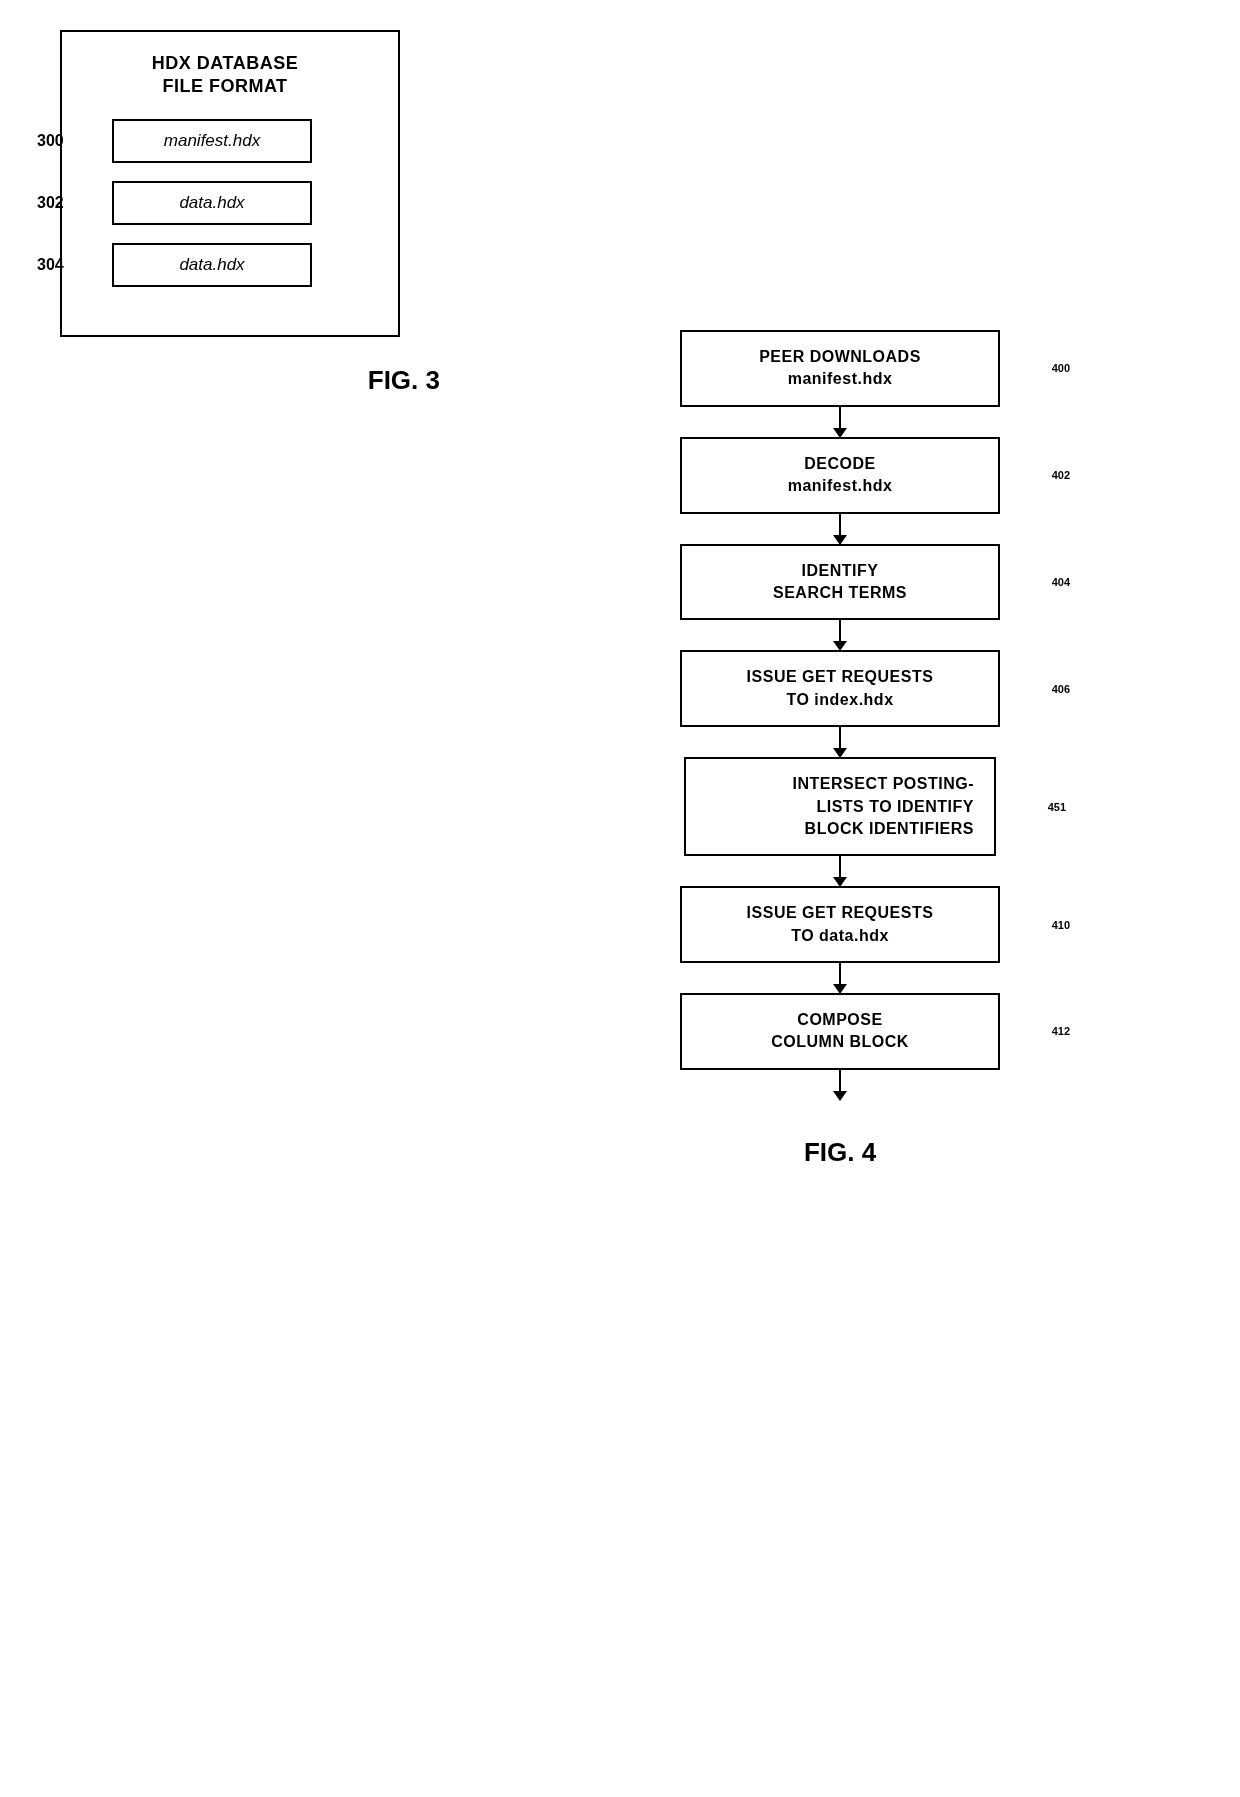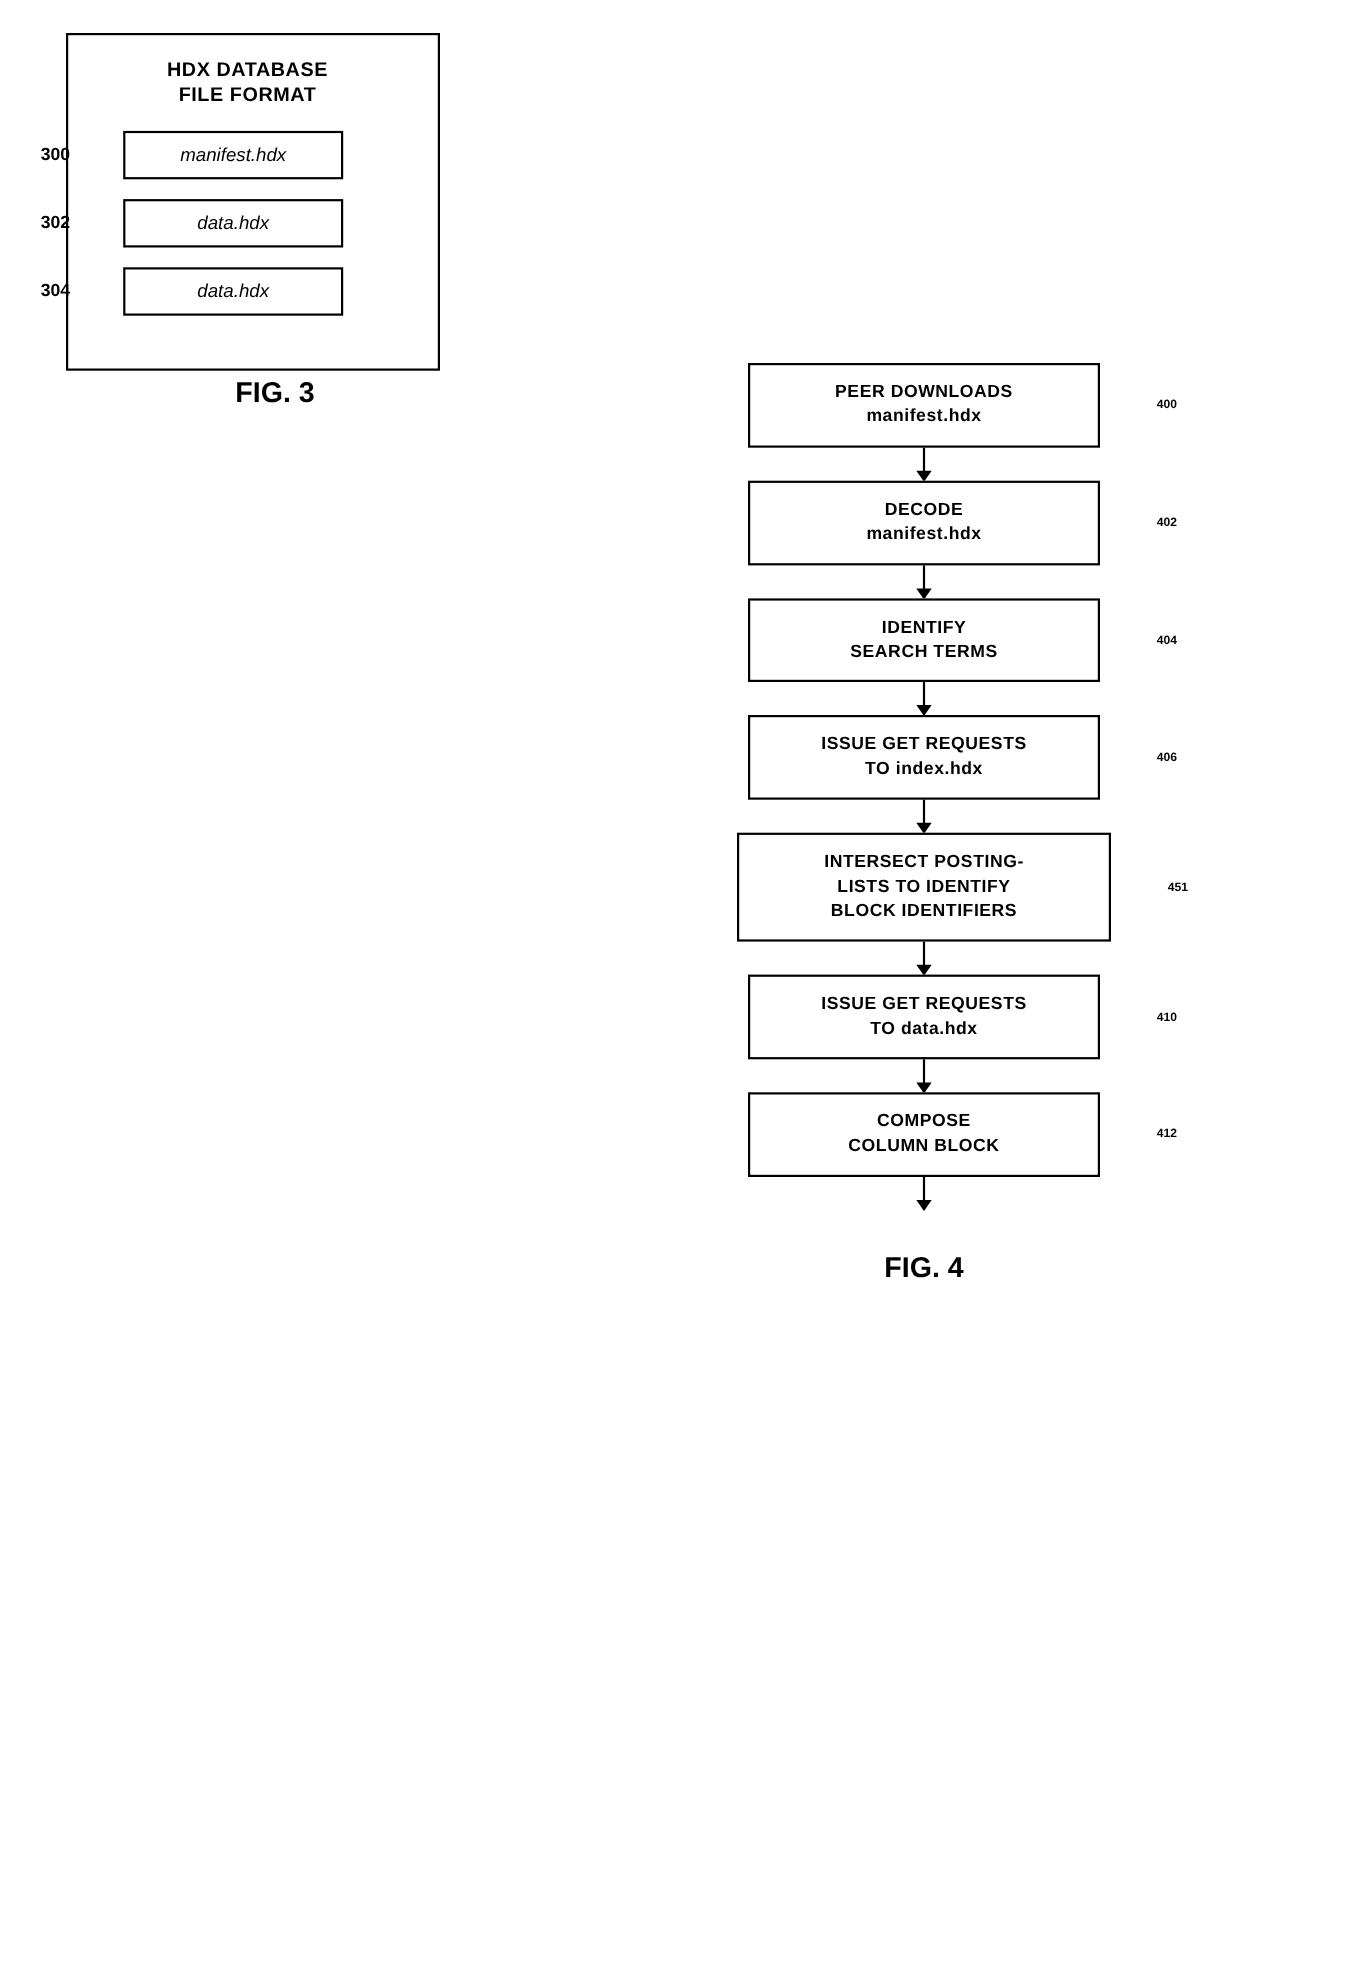--- a/index.html
+++ b/index.html
@@ -64,24 +64,24 @@
       padding: 10px 30px;
       font-size: 17px;
       font-style: italic;
       min-width: 200px;
       text-align: center;
       background: #fff;
       margin-left: 20px;
     }
 
     .fig3-caption {
-      text-align: center;
+      text-align: right;
       font-size: 26px;
       font-weight: bold;
-      margin-top: 4px;
+      margin-top: 28px;
       margin-left: 0;
     }
 
     
     .fig4-section {
       position: absolute;
       top: 330px;
       left: 500px;
       width: 680px;
     }
@@ -107,21 +107,22 @@
       font-size: 16px;
       font-weight: bold;
       letter-spacing: 0.5px;
       line-height: 1.4;
       background: #fff;
       width: 320px;
       position: relative;
     }
 
     .flow-box.wide {
-      width: 340px;
+      width: 312px;
+      text-align: right;
     }
 
     .flow-label {
       font-size: 11px;
       font-weight: bold;
       position: absolute;
       right: -70px;
       white-space: nowrap;
     }
 

